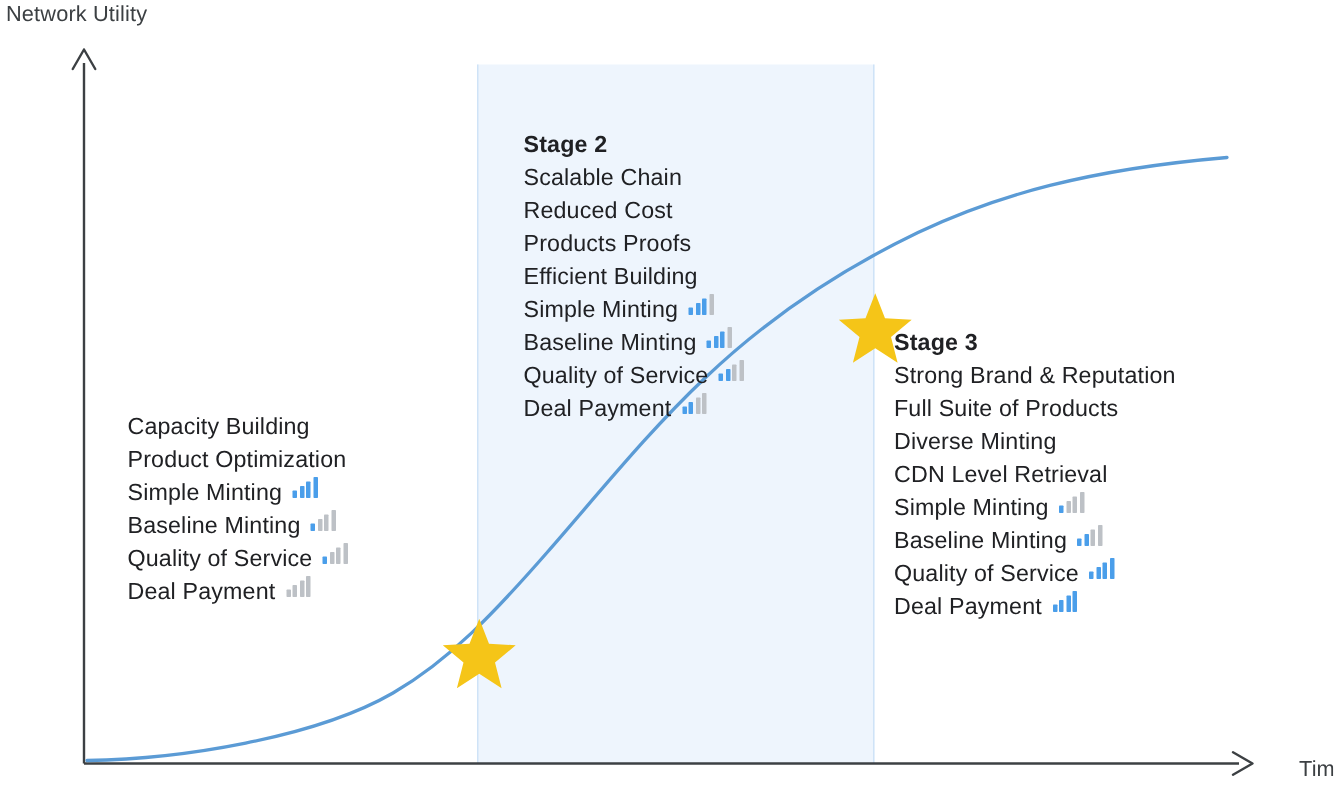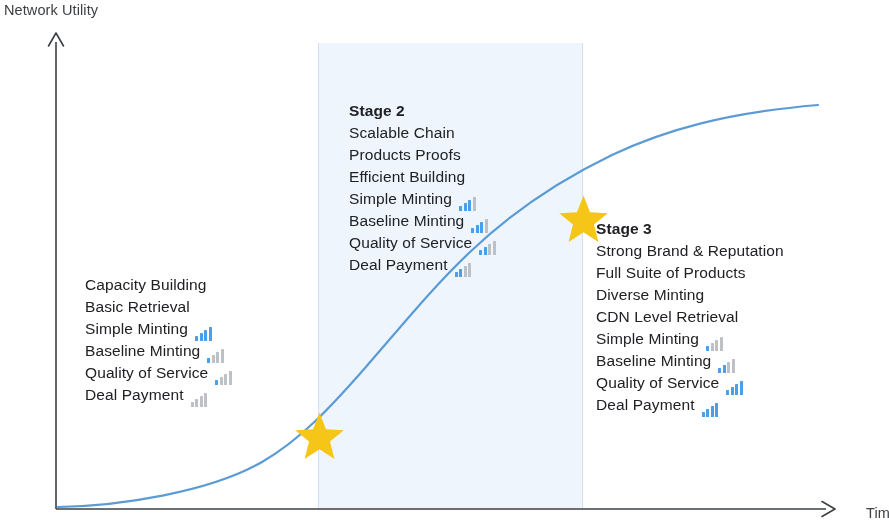--- a/index.html
+++ b/index.html
@@ -46,21 +46,21 @@
     color: #202124;
     line-height: 22px;
     letter-spacing: 0.1px;
   }
   .stage-row {
     font-size: 15.5px;
     color: #202124;
     line-height: 22px;
     letter-spacing: 0.1px;
     display: flex;
-    align-items: flex-end;
+    align-items: flex-start;
     white-space: nowrap;
   }
   .row-text { display: inline-block; }
   .signal {
     display: inline-flex;
     align-items: flex-end;
     gap: 1.5px;
     height: 13px;
     margin-left: 7px;
     position: relative;
@@ -72,21 +72,21 @@
     border-radius: 0.5px;
     background: #bdc1c6;
   }
   .signal i.on { background: #4a9eea; }
   .signal i:nth-child(1) { height: 5px; }
   .signal i:nth-child(2) { height: 8px; }
   .signal i:nth-child(3) { height: 11px; }
   .signal i:nth-child(4) { height: 14px; }
 
   #stage-1 { left: 85px; top: 274px; }
-  #stage-2 { left: 349px; top: 100px; }
+  #stage-2 { left: 349px; top: 86px; }
   #stage-3 { left: 596px; top: 218px; }
 </style>
 </head>
 <body>
 
 <div id="canvas">
 
   <svg class="layer" viewBox="0 0 889 528">
 
     <rect x="318" y="43" width="265" height="466" fill="#eef5fd"></rect>
@@ -114,21 +114,21 @@
 
   <div class="axis-label" id="y-axis-label">Network Utility</div>
   <div class="axis-label" id="x-axis-label">Time</div>
 
   <div class="stage-block" id="stage-1">
     <div>
         <div class="stage-row">
           <span class="row-text">Capacity Building</span>
         </div>
         <div class="stage-row">
-          <span class="row-text">Basic Retrieval</span>
+          <span class="row-text">Product Optimization</span>
         </div>
         <div class="stage-row">
           <span class="row-text">Simple Minting</span>
           <span class="signal">
             <i class="on"></i>
             <i class="on"></i>
             <i class="on"></i>
             <i class="on"></i>
           </span>
         </div>
@@ -162,20 +162,23 @@
       </div>
   </div>
 
   <div class="stage-block" id="stage-2">
     <div class="stage-title">Stage 2</div>
     <div>
         <div class="stage-row">
           <span class="row-text">Scalable Chain</span>
         </div>
         <div class="stage-row">
+          <span class="row-text">Reduced Cost</span>
+        </div>
+        <div class="stage-row">
           <span class="row-text">Products Proofs</span>
         </div>
         <div class="stage-row">
           <span class="row-text">Efficient Building</span>
         </div>
         <div class="stage-row">
           <span class="row-text">Simple Minting</span>
           <span class="signal">
             <i class="on"></i>
             <i class="on"></i>

